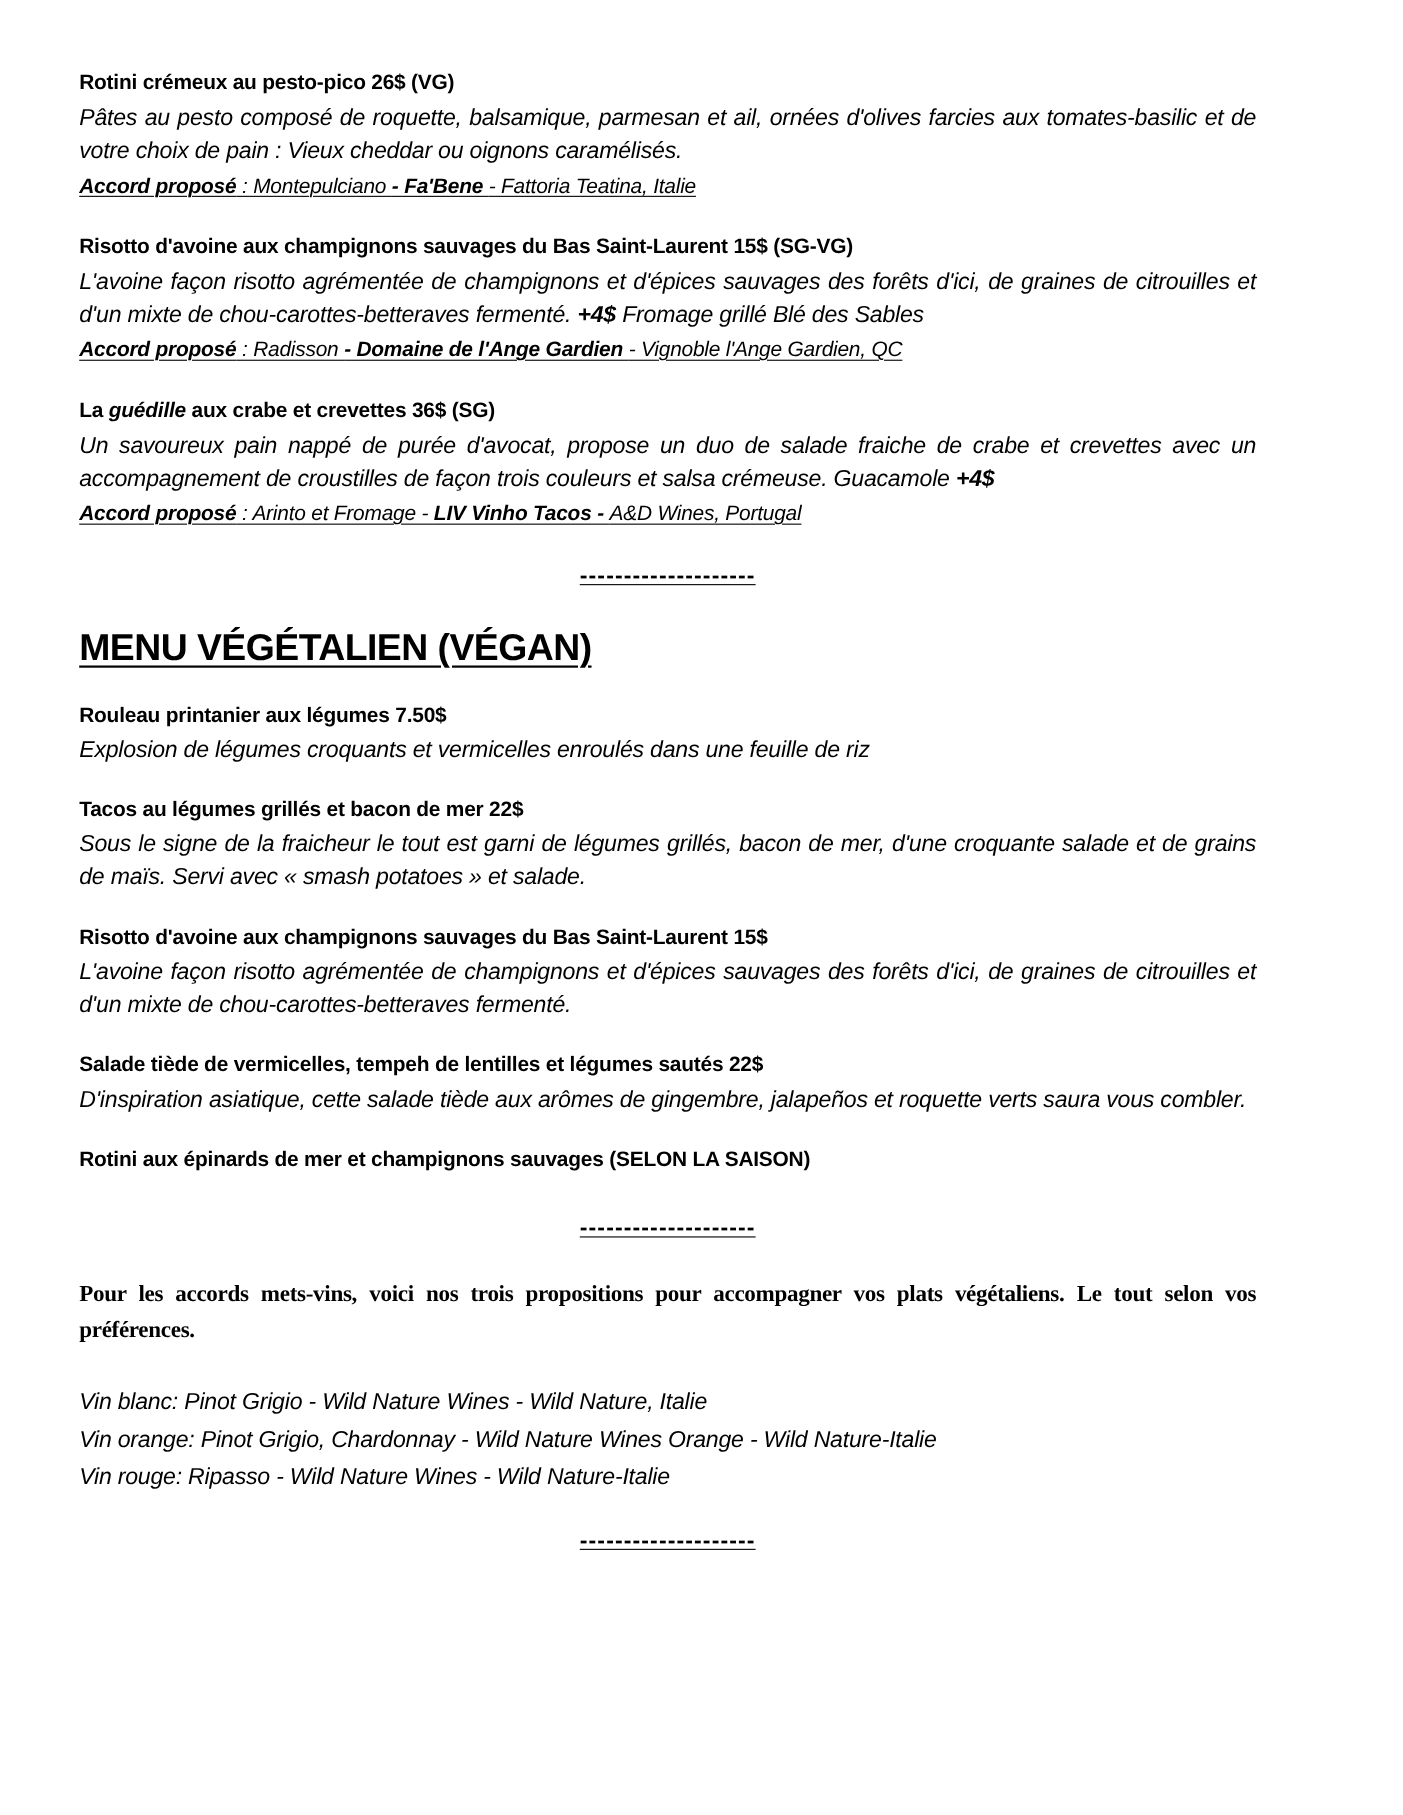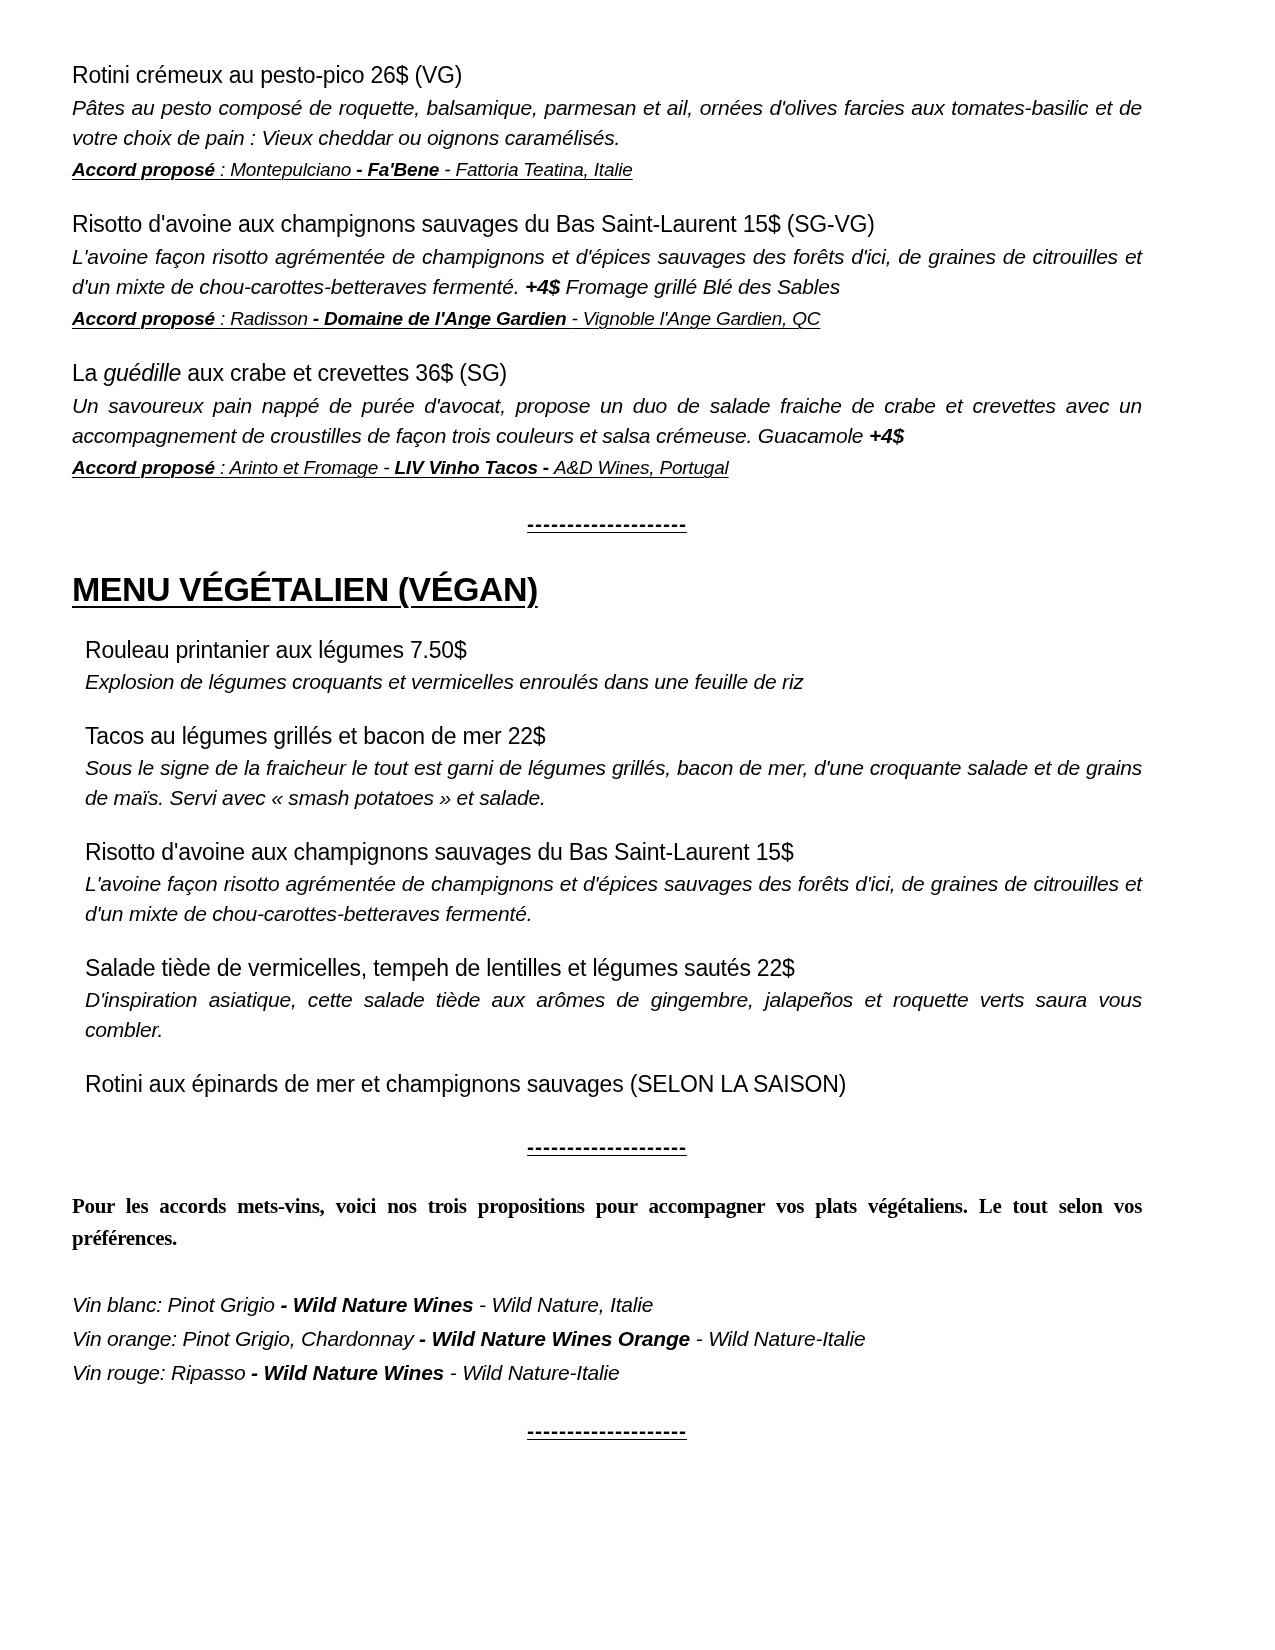--- a/index.html
+++ b/index.html
@@ -17,22 +17,22 @@
   .page {
     box-sizing: border-box;
     width: 1275px;
     height: 1650px;
     padding: 62px 133px 0 72px;
   }
   
   .dish { margin: 0 0 27px 0; }
   .dish-title {
     margin: 0 0 4px 0;
-    font-size: 23px;
-    font-weight: normal;
+    font-size: 19px;
+    font-weight: bold;
     line-height: 27px;
     letter-spacing: -0.2px;
   }
   .dish-title .t-italic { font-style: italic; }
   .desc {
     margin: 0;
     font-size: 21px;
     font-style: italic;
     line-height: 30px;
     letter-spacing: -0.2px;
@@ -68,40 +68,40 @@
   .vegan-heading {
     margin: 30px 0 28px 0;
     font-size: 34px;
     font-weight: bold;
     line-height: 40px;
     letter-spacing: -0.5px;
     text-decoration: underline;
     text-decoration-thickness: 2px;
     text-underline-offset: 5px;
   }
-  .vdish { margin: 0 0 26px 13px; }
+  .vdish { margin: 0 0 26px 0; }
   .vdish .dish-title { margin-bottom: 3px; }
   
   .pairing-intro {
     margin: 0 0 34px 0;
     font-size: 21px;
     font-weight: bold;
     line-height: 32px;
     letter-spacing: -0.3px;
     text-align: justify;
     font-family: Liberation Serif, serif;
   }
   .wine-line {
     margin: 0;
     font-size: 21px;
     font-style: italic;
     line-height: 34px;
     letter-spacing: -0.2px;
   }
-  .wine-line .w-bold { font-weight: bold; margin-top: 17px; }
+  .wine-line .w-bold { font-weight: normal; margin-top: 17px; }
   .wine-list { margin: 0 0 0 0; }
 </style>
 </head>
 <body>
 
 <div class="page">
 
   <div class="dish">
     <p class="dish-title"><span>Rotini crémeux au pesto-pico 26$ (VG)</span></p>
     <p class="desc"><span>Pâtes au pesto composé de roquette, balsamique, parmesan et ail, ornées d'olives farcies aux tomates-basilic et de votre choix de pain : Vieux cheddar ou oignons caramélisés.</span></p>

